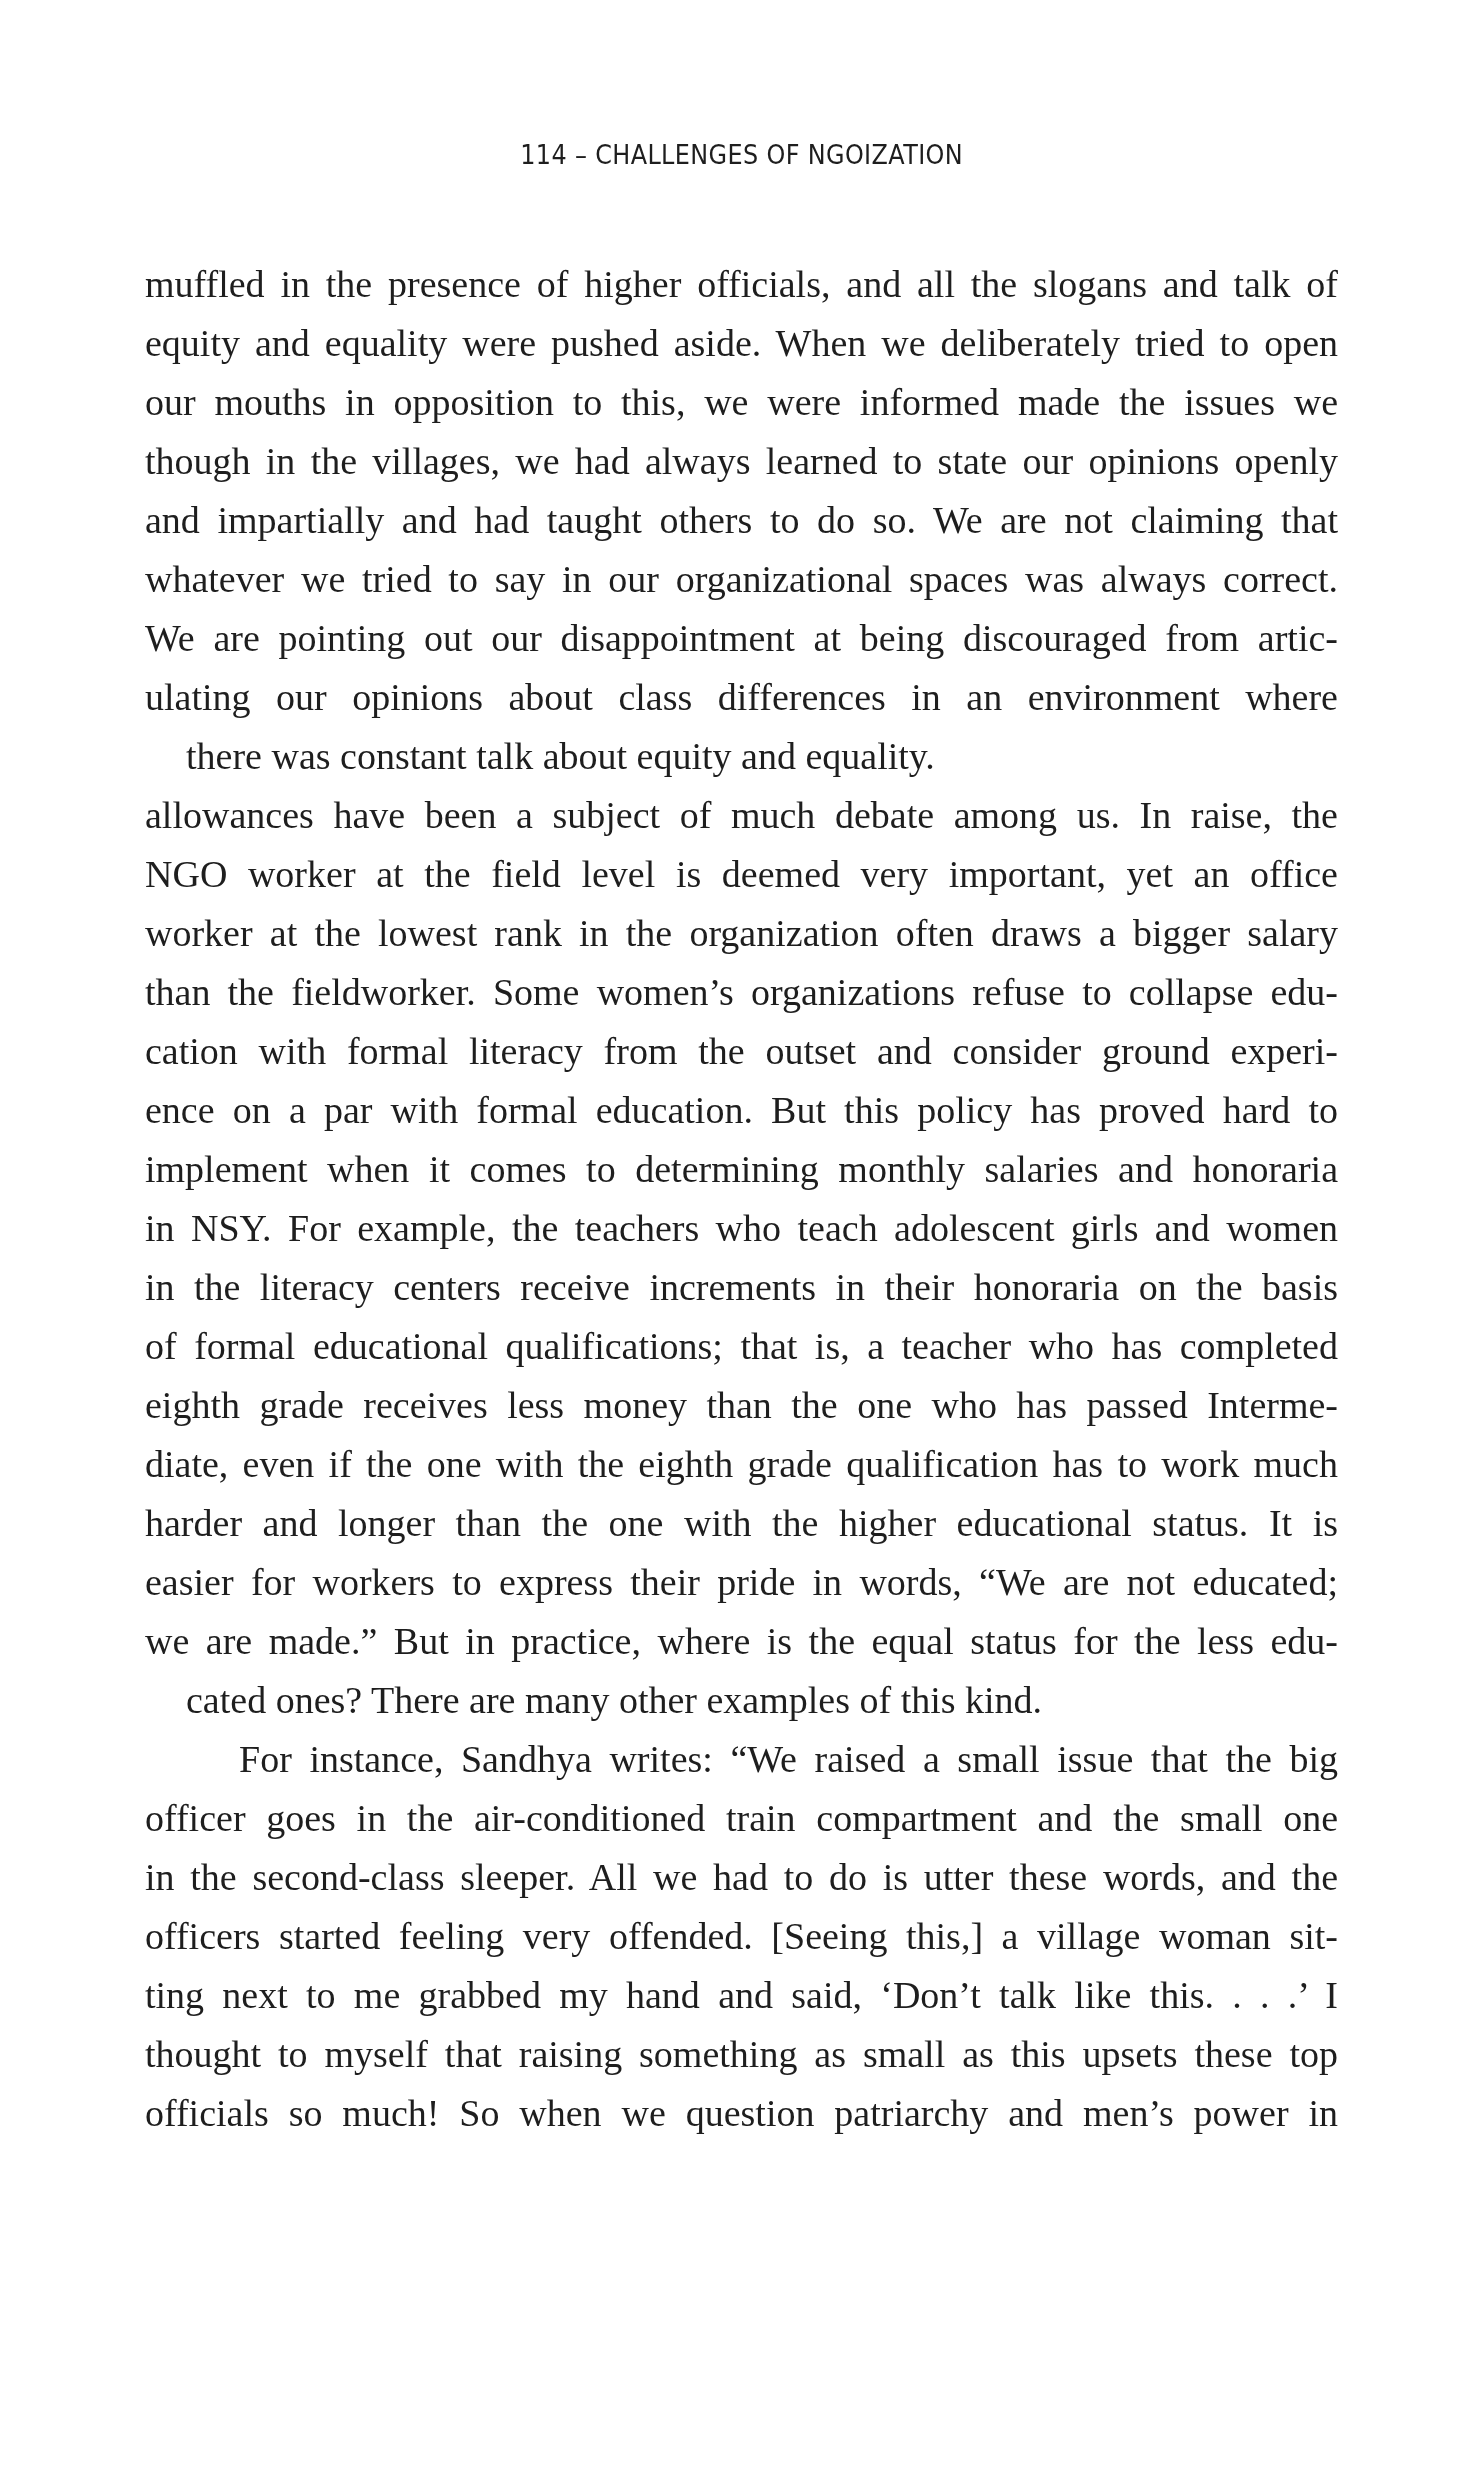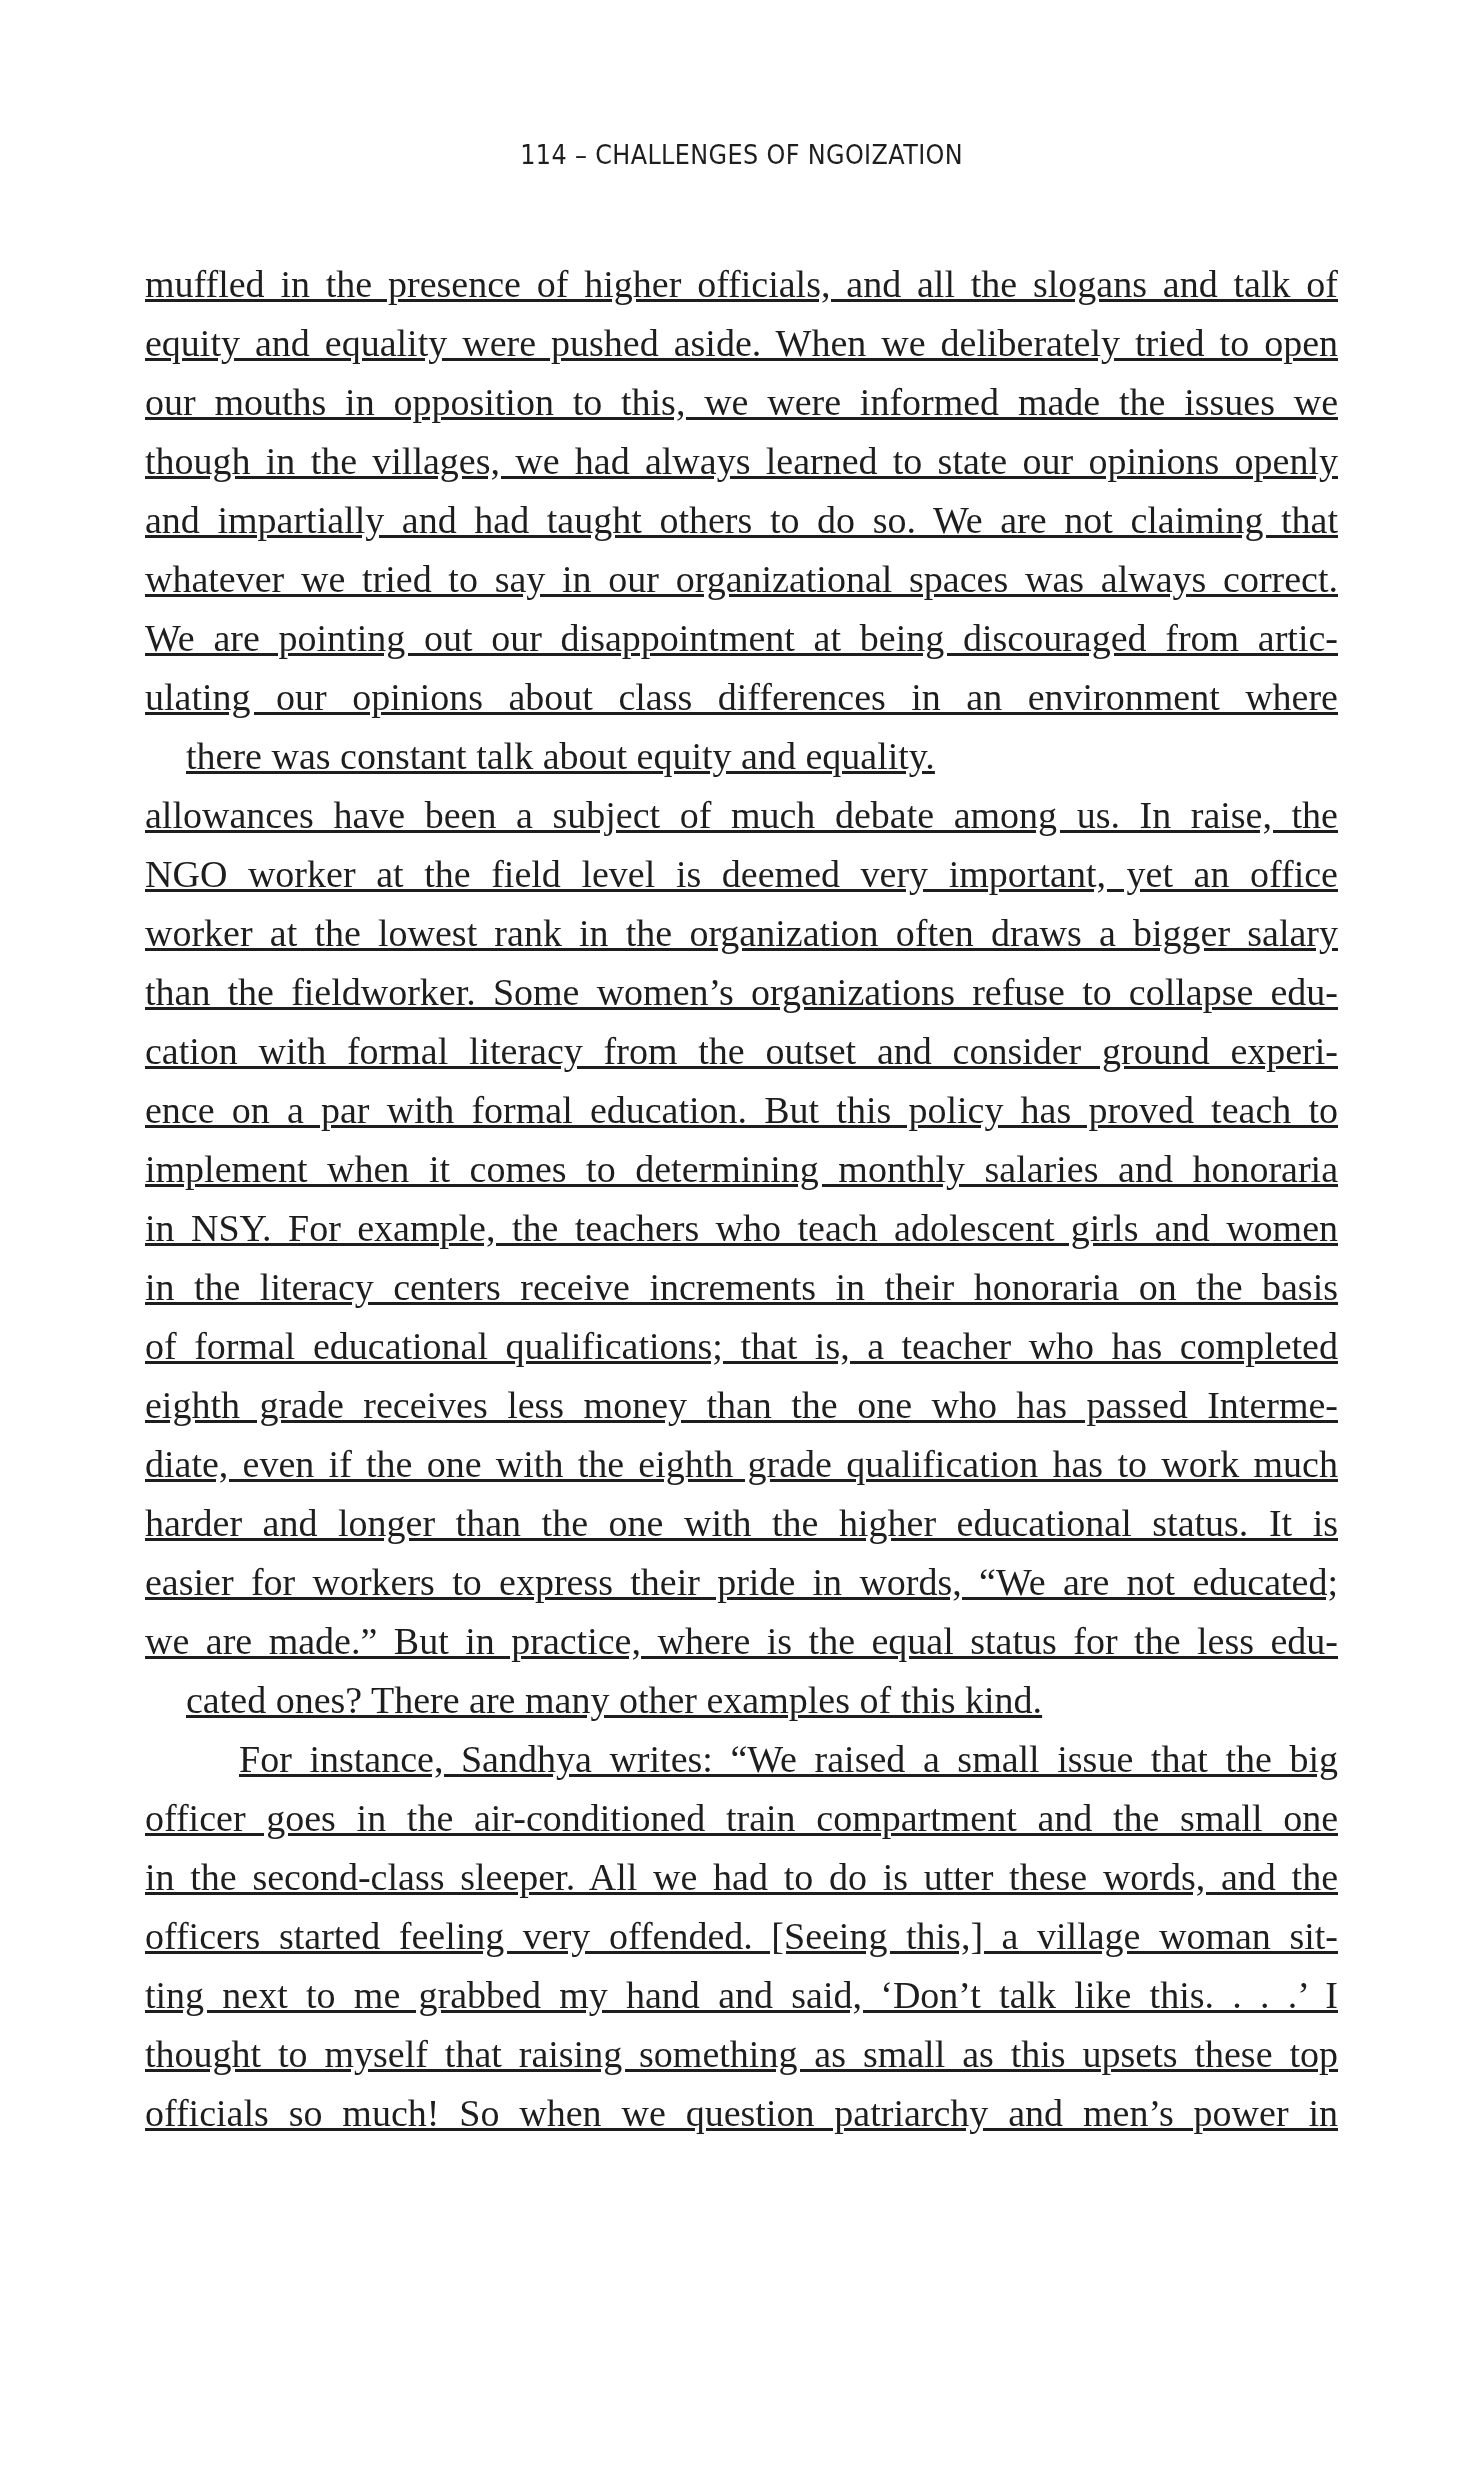--- a/index.html
+++ b/index.html
@@ -42,21 +42,20 @@
     padding: 0;
   }
   .line {
     display: block;
     height: 59px;
     line-height: 59px;
     white-space: nowrap;
     text-align: justify;
     text-align-last: justify;
     overflow: visible;
-    text-decoration: underline;
   }
   .line.indent {
     padding-left: 94px;
   }
   .line.last {
     text-align: left;
     text-align-last: left;
     margin-left: 41px;
   }
 </style>
@@ -78,21 +77,21 @@
     <span class="line">ulating our opinions about class differences in an environment where</span>
     <span class="line last">there was constant talk about equity and equality.</span>
   </div>
 
   <div class="paragraph">
     <span class="line">allowances have been a subject of much debate among us. In raise, the</span>
     <span class="line">NGO worker at the field level is deemed very important, yet an office</span>
     <span class="line">worker at the lowest rank in the organization often draws a bigger salary</span>
     <span class="line">than the fieldworker. Some women’s organizations refuse to collapse edu-</span>
     <span class="line">cation with formal literacy from the outset and consider ground experi-</span>
-    <span class="line">ence on a par with formal education. But this policy has proved teach to</span>
+    <span class="line">ence on a par with formal education. But this policy has proved hard to</span>
     <span class="line">implement when it comes to determining monthly salaries and honoraria</span>
     <span class="line">in NSY. For example, the teachers who teach adolescent girls and women</span>
     <span class="line">in the literacy centers receive increments in their honoraria on the basis</span>
     <span class="line">of formal educational qualifications; that is, a teacher who has completed</span>
     <span class="line">eighth grade receives less money than the one who has passed Interme-</span>
     <span class="line">diate, even if the one with the eighth grade qualification has to work much</span>
     <span class="line">harder and longer than the one with the higher educational status. It is</span>
     <span class="line">easier for workers to express their pride in words, “We are not educated;</span>
     <span class="line">we are made.” But in practice, where is the equal status for the less edu-</span>
     <span class="line last">cated ones? There are many other examples of this kind.</span>

